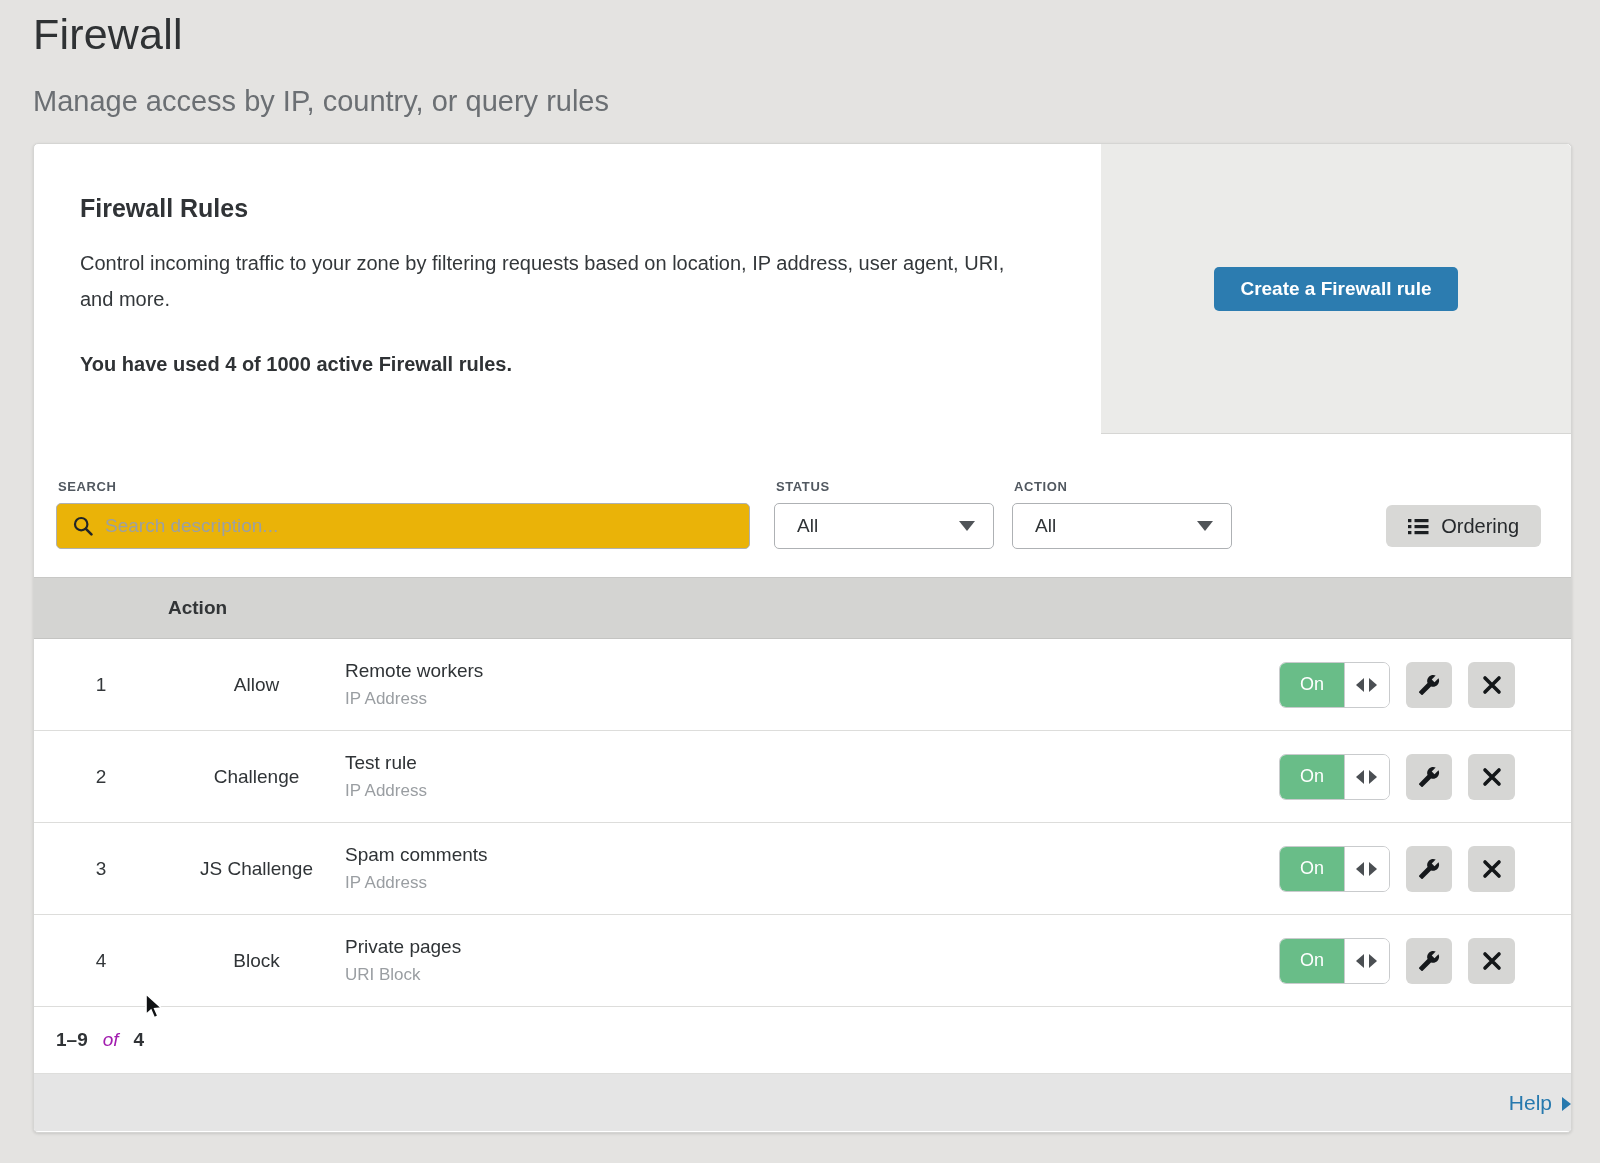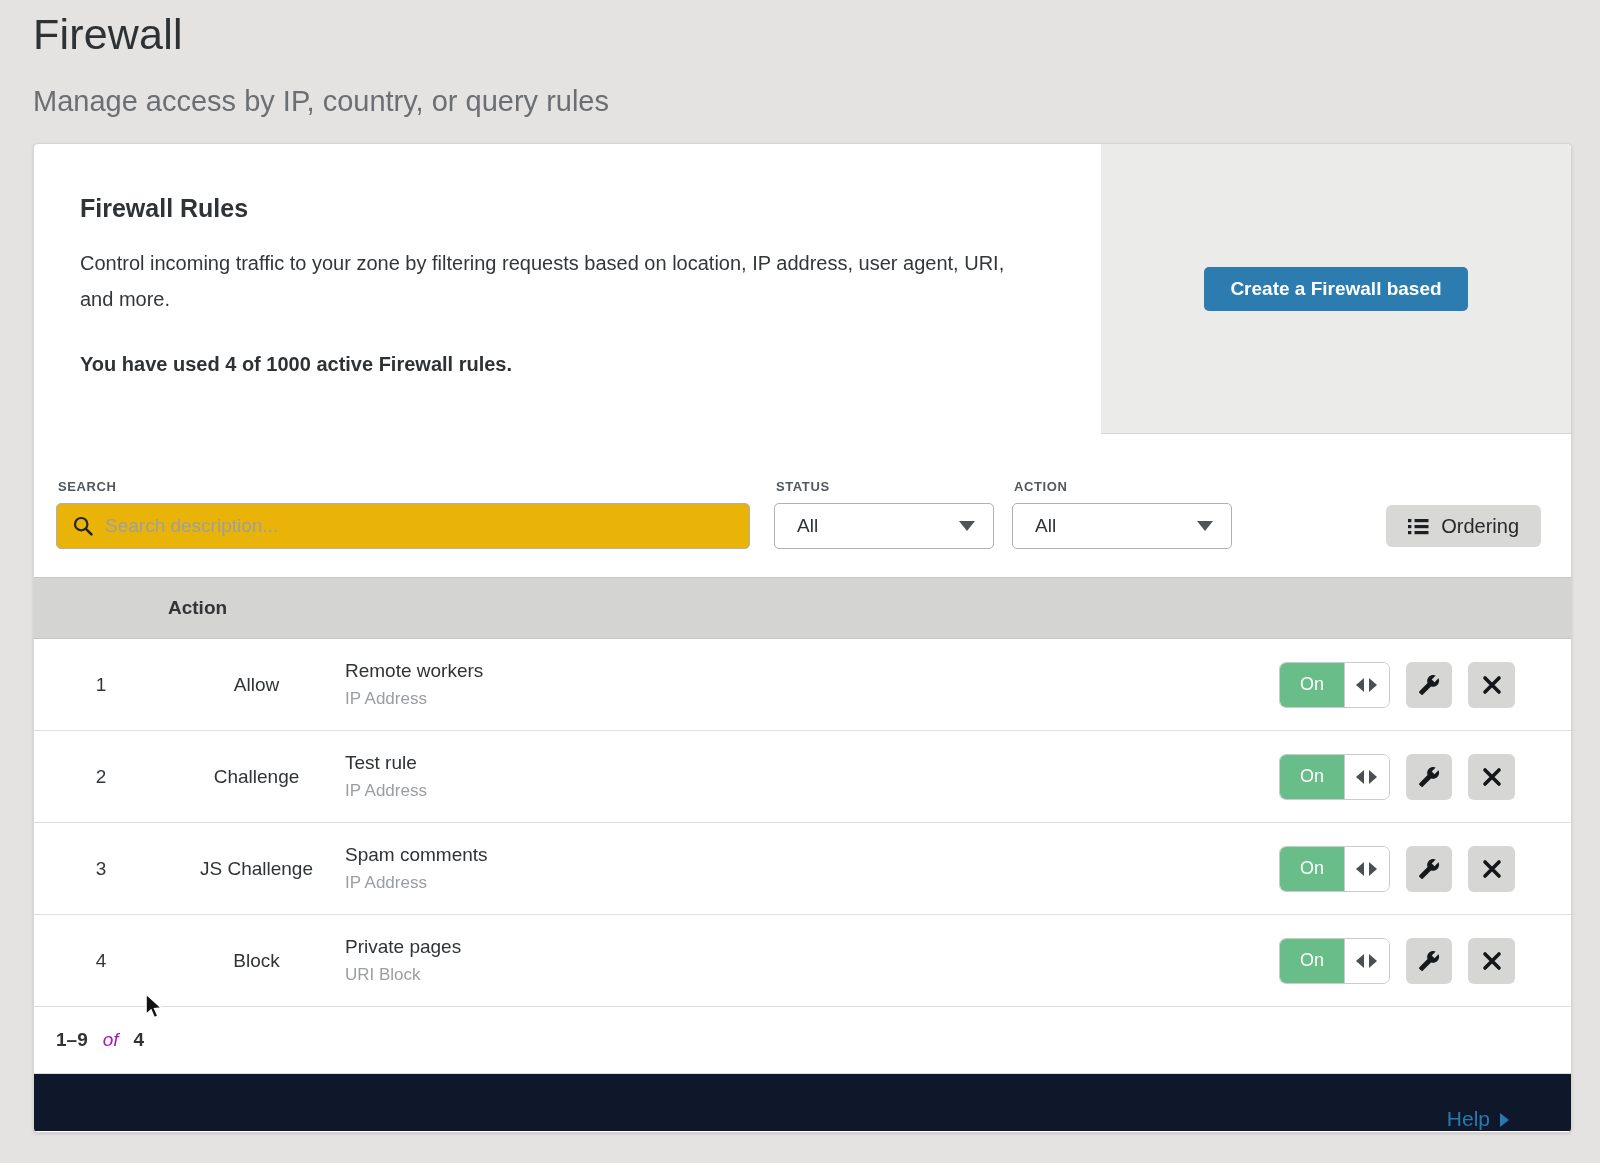--- a/index.html
+++ b/index.html
@@ -141,22 +141,22 @@
 
   
   .paginator {
     height: 67px; display: flex; align-items: center;
     padding-left: 22px; font-size: 19px;
     border-bottom: 1px solid #dededc; background: #fff;
   }
   .pg-strong { font-weight: 700; color: #303336; }
   .pg-of { color: #a21caf; margin: 0 15px; font-style: italic; }
   .help-row {
-    height: 57px; display: flex; align-items: flex-end; justify-content: flex-end;
-    padding-right: 62px; background: #0f172a;
+    height: 57px; display: flex; align-items: center; justify-content: flex-end;
+    background: #e5e5e5;
   }
   .help-link {
     display: flex; align-items: center; gap: 10px;
     font-size: 21px; color: #2779ae; text-decoration: none; cursor: pointer;
   }
   .help-caret {
     width: 0; height: 0;
     border-top: 7px solid transparent; border-bottom: 7px solid transparent;
     border-left: 9px solid #2779ae; margin-top: 2px;
   }
@@ -173,21 +173,21 @@
 
 <div class="card">
 
   <div class="intro">
     <div class="intro-left">
       <div class="intro-title">Firewall Rules</div>
       <div class="intro-desc">Control incoming traffic to your zone by filtering requests based on location, IP address, user agent, URI, and more.</div>
       <div class="intro-usage">You have used 4 of 1000 active Firewall rules.</div>
     </div>
     <div class="intro-right">
-      <button class="btn-primary">Create a Firewall based</button>
+      <button class="btn-primary">Create a Firewall rule</button>
     </div>
   </div>
 
   <div class="filters">
     <div class="filter-field">
       <span class="filter-label">SEARCH</span>
       <div class="search-box">
         <svg class="search-glyph" viewBox="0 0 20 20">
           <circle cx="8.2" cy="8.2" r="6.2" fill="none" stroke="#212528" stroke-width="2.2"></circle>
           <line x1="12.9" y1="12.9" x2="18.4" y2="18.4" stroke="#212528" stroke-width="2.6" stroke-linecap="round"></line>

